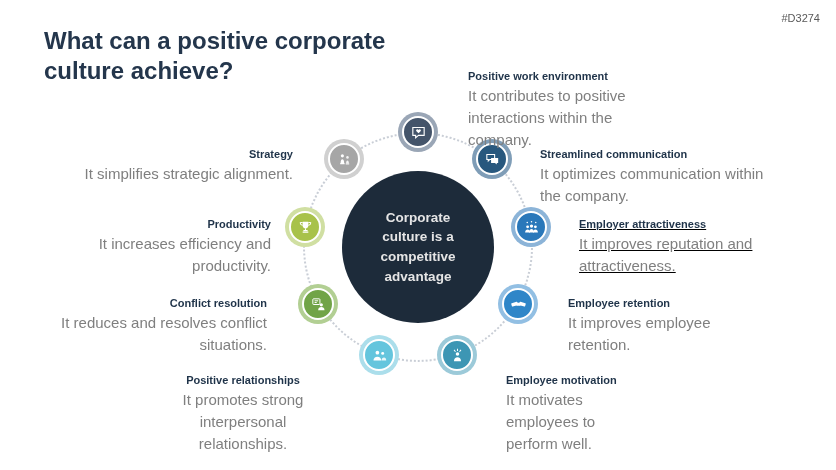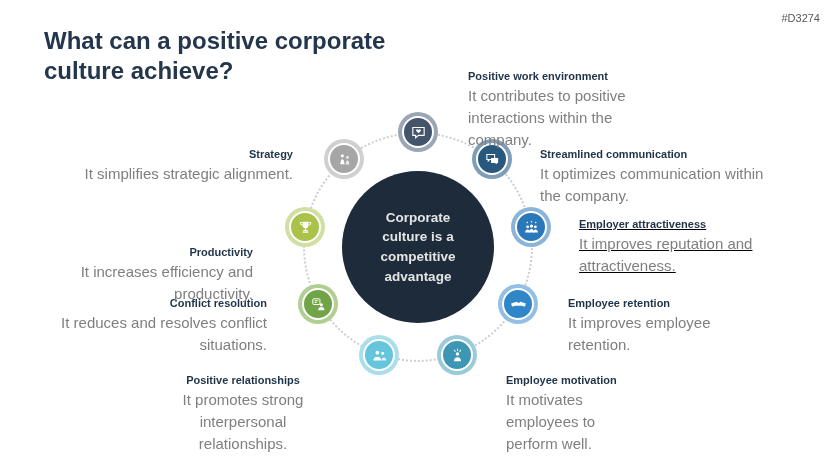--- a/index.html
+++ b/index.html
@@ -168,21 +168,21 @@
   <div class="item align-center" style="left:168px;top:374px;width:150px;">
     <h3>Positive relationships</h3>
     <p>It promotes strong interpersonal relationships.</p>
   </div>
 
   <div class="item align-right" style="right:569px;top:297px;width:220px;">
     <h3>Conflict resolution</h3>
     <p>It reduces and resolves conflict situations.</p>
   </div>
 
-  <div class="item align-right" style="right:583px;top:218px;width:210px;margin-top:28px;">
+  <div class="item align-right" style="right:565px;top:218px;width:210px;">
     <h3>Productivity</h3>
     <p>It increases efficiency and productivity.</p>
   </div>
 
   <div class="item align-right" style="right:543px;top:148px;width:210px;">
     <h3>Strategy</h3>
     <p>It simplifies strategic alignment.</p>
   </div>
 
 </div>

